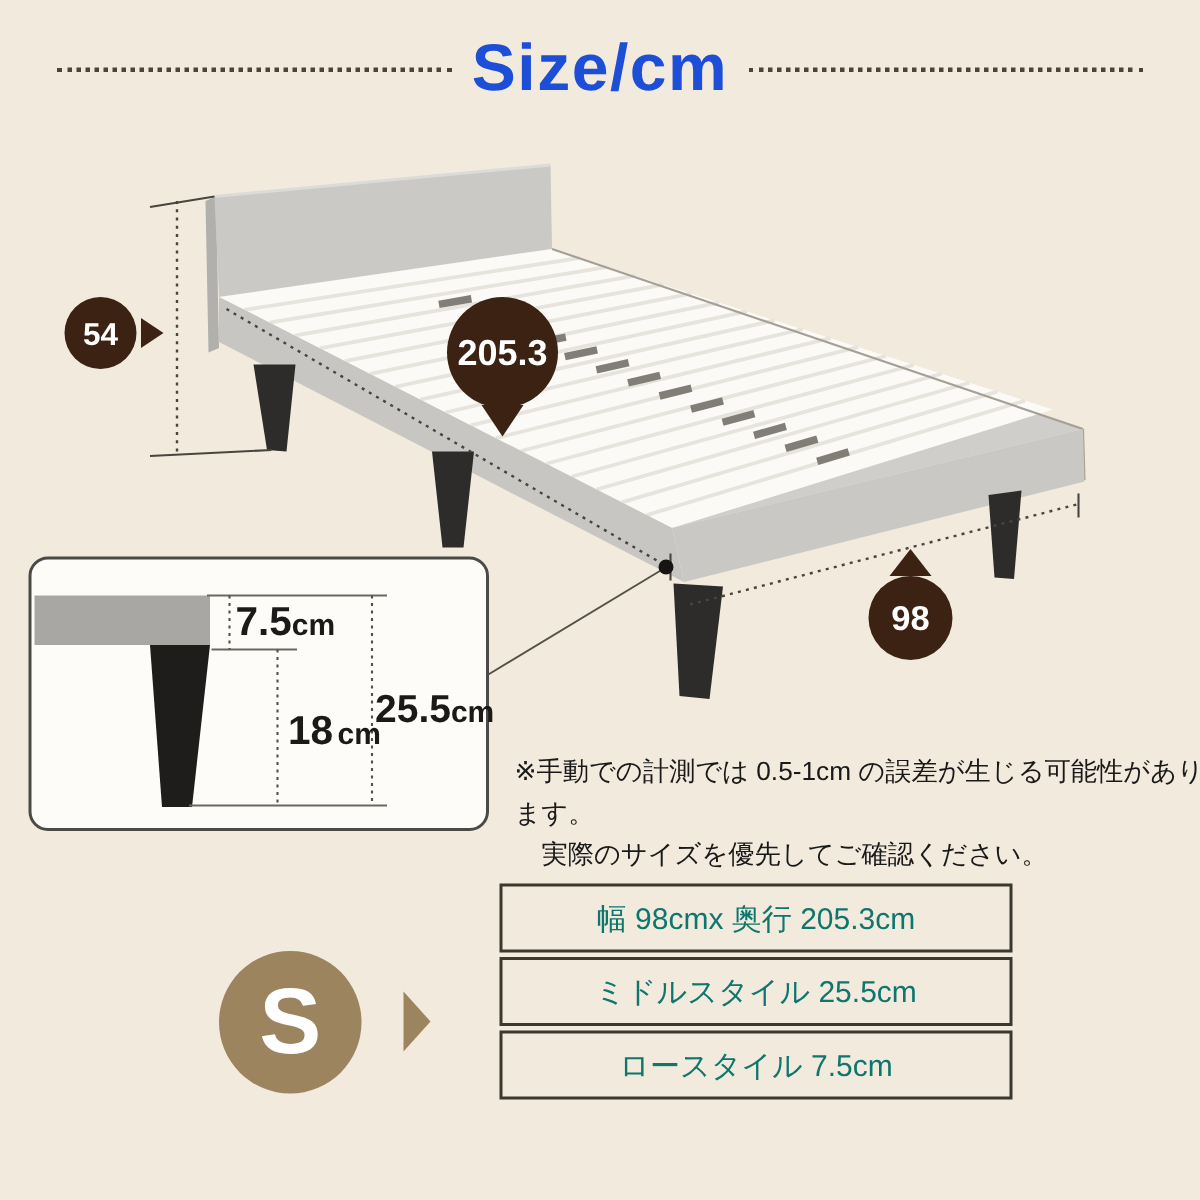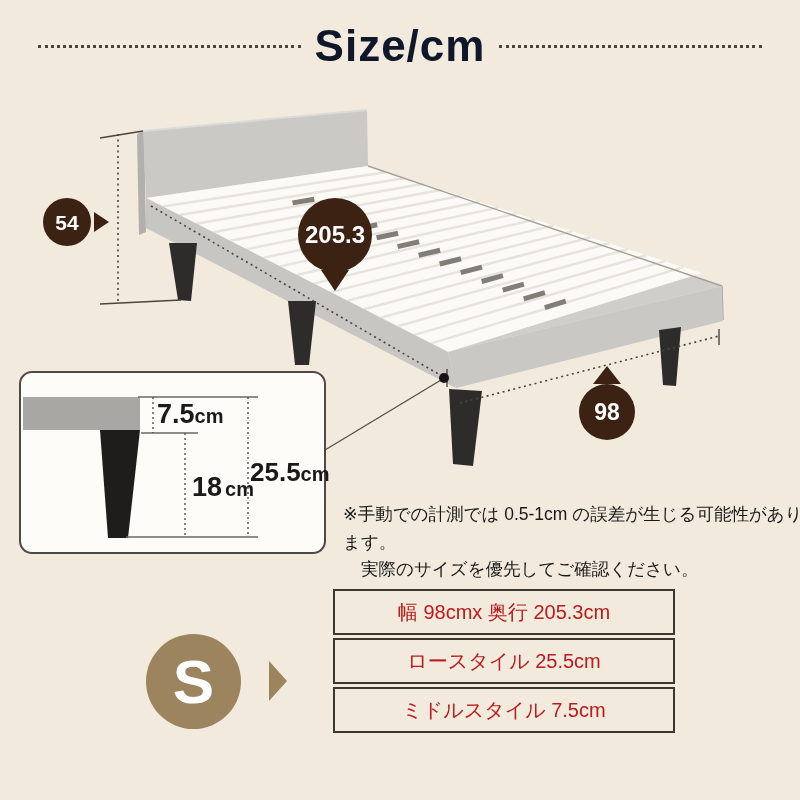--- a/index.html
+++ b/index.html
@@ -8,21 +8,21 @@
     background:#f1eadd; overflow:hidden;
     font-family:"Liberation Sans","DejaVu Sans",sans-serif;
   }
   
   .header{
     position:absolute; top:0; left:0; right:0; height:92px;
     display:flex; align-items:center; padding:0 38px; gap:14px;
   }
   .dotline{flex:1; border-top:3px dotted #4e4336; height:0;}
   .title{
-    font-size:44px; font-weight:700; color:#0f172a; letter-spacing:1px;
+    font-size:44px; font-weight:700; color:#1d4ed8; letter-spacing:1px;
     white-space:nowrap;
   }
   
   .diagram{position:absolute; left:0; top:0;}
   .slats line{stroke:#e6e4dd; stroke-width:2.5;}
   .gapdash line{stroke:#817e77; stroke-width:5;}
   .dim{stroke:#4a443e; stroke-width:1.6; stroke-dasharray:2 3.5; fill:none;}
   .tick{stroke:#4a443e; stroke-width:1.4;}
   .circ-label{fill:#ffffff; font-weight:700; text-anchor:middle;
     font-family:"Liberation Sans","DejaVu Sans",sans-serif;}
@@ -46,21 +46,21 @@
   .badge-arrow{
     position:absolute; left:269px; top:661px; width:0; height:0;
     border-top:20px solid transparent; border-bottom:20px solid transparent;
     border-left:18px solid #9c845e;
   }
   
   .spec-table{position:absolute; left:333px; top:589px; width:342px;}
   .spec-row{
     height:42px; border:2px solid #3b392f; margin-bottom:3px;
     display:flex; align-items:center; justify-content:center;
-    font-size:20px; color:#b91c1c;
+    font-size:20px; color:#0f766e;
   }
 </style>
 </head>
 <body>
 
 <div class="page">
 
   <div class="header">
     <div class="dotline"></div>
     <div class="title">Size/cm</div>
@@ -164,17 +164,17 @@
   <div class="note">
     <div class="l1">※手動での計測では 0.5-1cm の誤差が生じる可能性があります。</div>
     <div class="l2">実際のサイズを優先してご確認ください。</div>
   </div>
 
   <div class="badge">S</div>
   <div class="badge-arrow"></div>
 
   <div class="spec-table">
     <div class="spec-row">幅 98cmx 奥行 205.3cm</div>
-    <div class="spec-row">ロースタイル 25.5cm</div>
-    <div class="spec-row">ミドルスタイル 7.5cm</div>
+    <div class="spec-row">ミドルスタイル 25.5cm</div>
+    <div class="spec-row">ロースタイル 7.5cm</div>
   </div>
 
 </div>
 
 </body></html>

